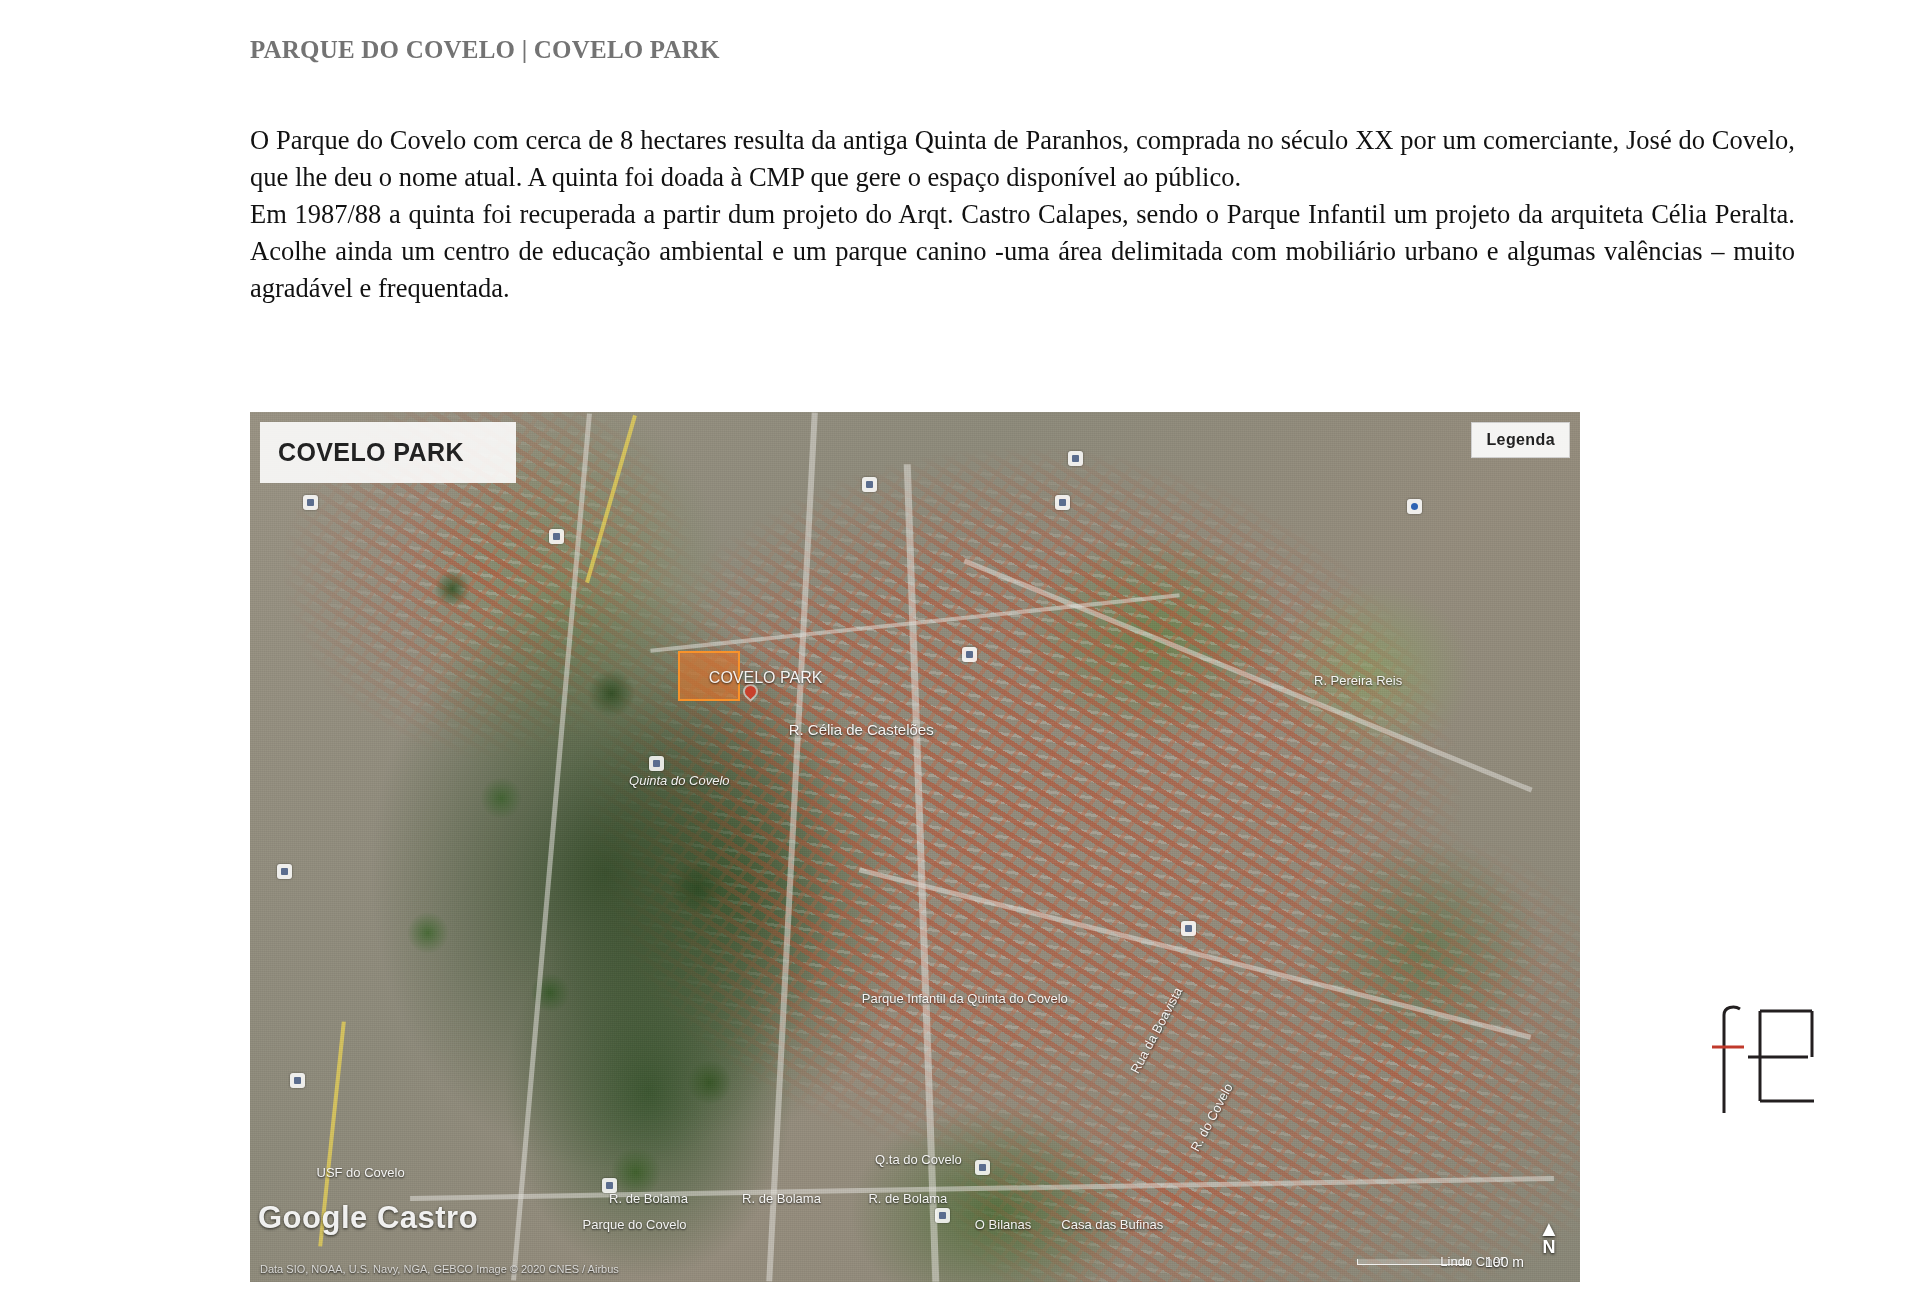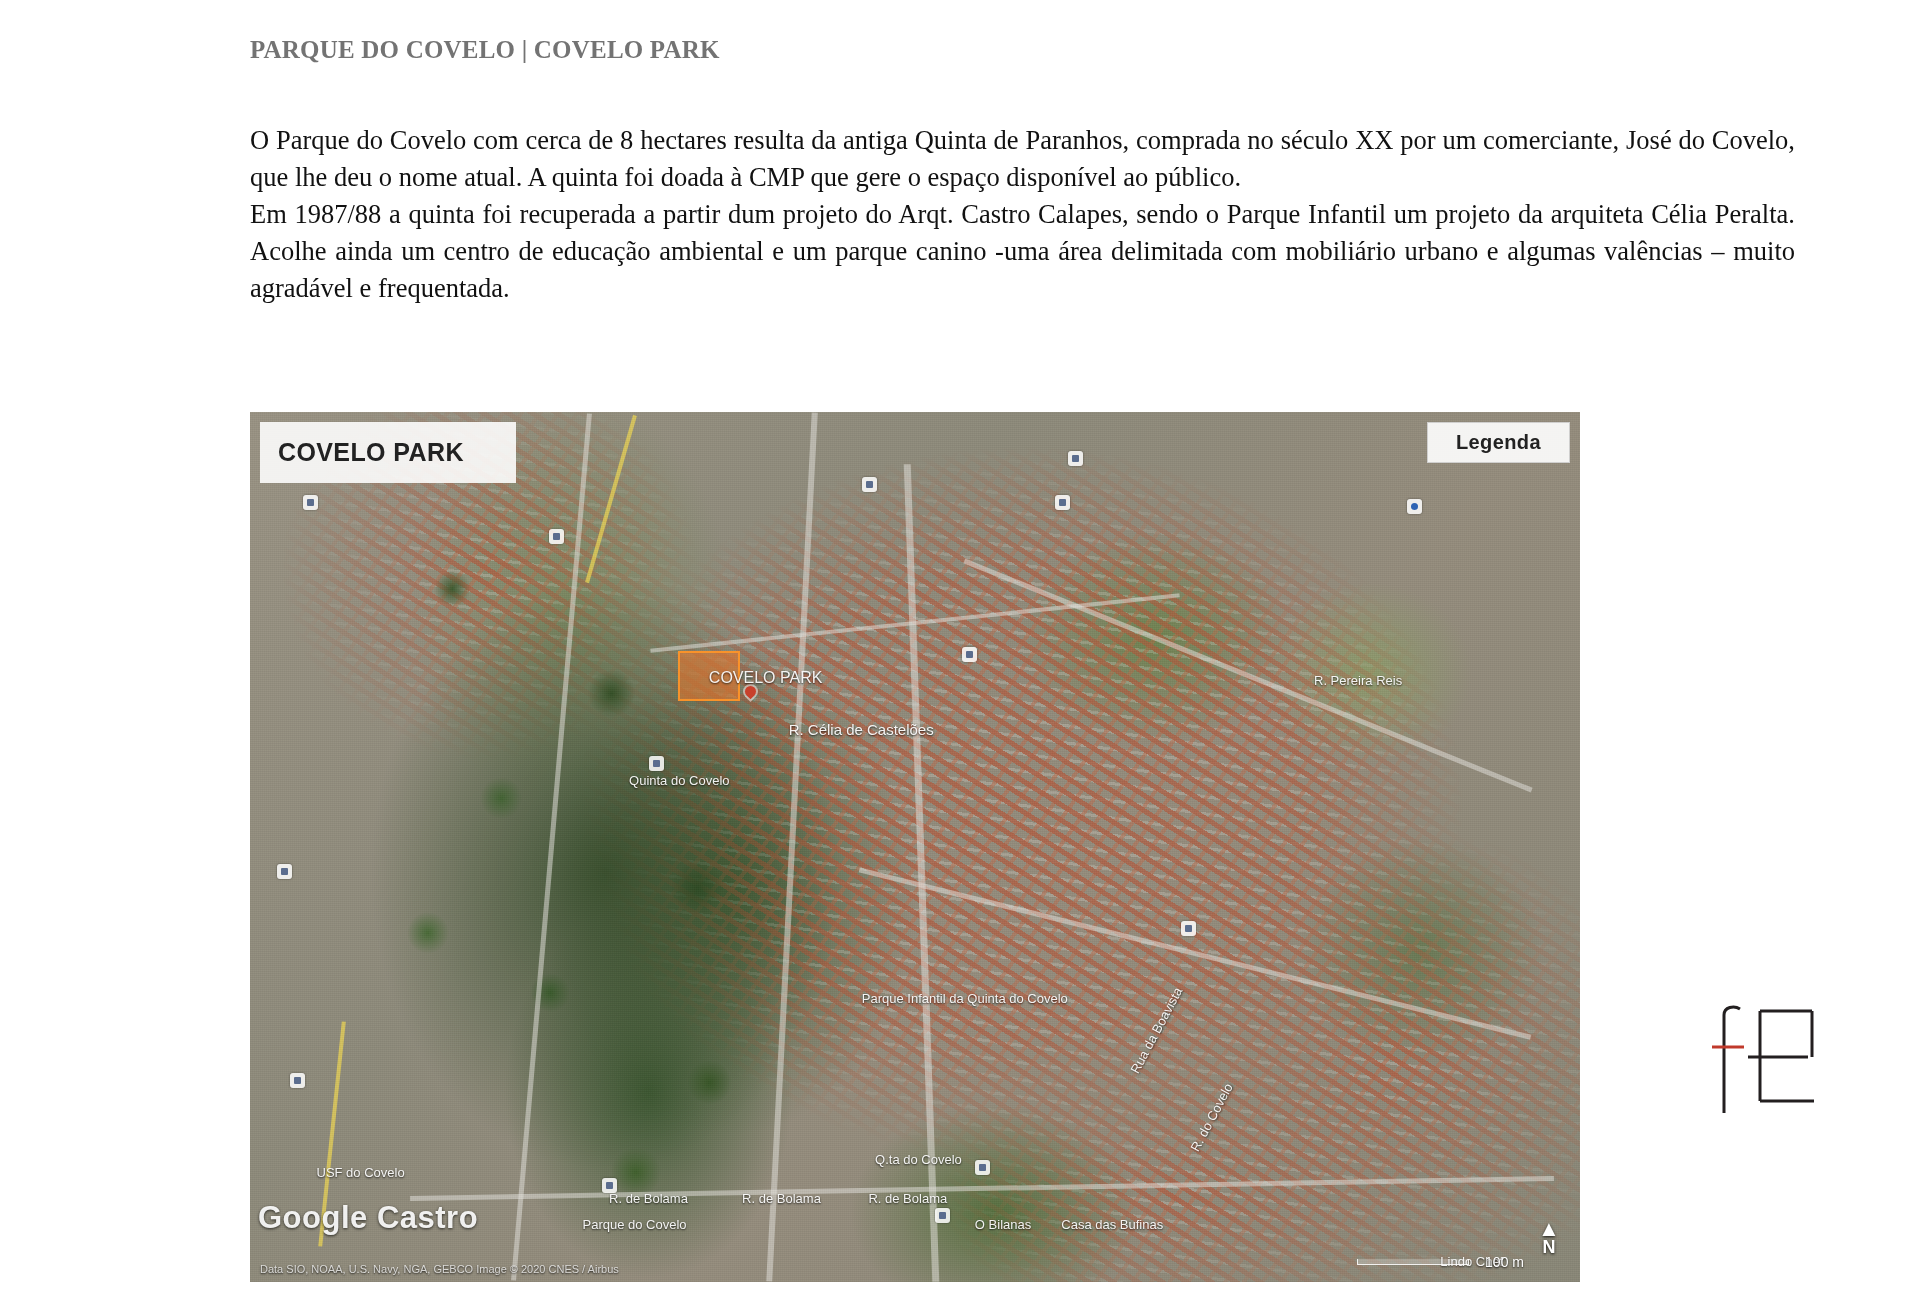--- a/index.html
+++ b/index.html
@@ -154,22 +154,22 @@
     left: 10px;
     top: 10px;
     padding: 16px 26px 16px 18px;
     font-size: 25px;
     width: 212px;
     background: rgba(255,255,255,0.88);
   }
   .chip-legend {
     right: 10px;
     top: 10px;
-    padding: 8px 28px;
-    font-size: 20px;
+    padding: 8px 14px;
+    font-size: 16px;
     background: rgba(255,255,255,0.9);
     border: 1px solid rgba(0,0,0,0.15);
   }
 
   .map-label {
     position: absolute;
     color: rgba(255,255,255,0.93);
     font-family: "Liberation Sans", sans-serif;
     font-size: 15px;
     text-shadow: 0 1px 2px rgba(0,0,0,0.75);
@@ -317,21 +317,21 @@
 
     <div class="site-highlight"></div>
     <div class="site-pin"></div>
 
     <div class="map-chip chip-title">COVELO PARK</div>
     <div class="map-chip chip-legend">Legenda</div>
 
     <div class="map-label" style="left:34.5%; top:29.5%; font-size:16px;">COVELO PARK</div>
 
     <div class="map-label" style="left:40.5%; top:35.5%;">R. Célia de Castelões</div>
-    <div class="map-label small" style="left:28.5%; top:41.5%;">Quinta do Covelo</div>
+    <div class="map-label small" style="left:28.5%; top:41.5%;font-style:italic;">Quinta do Covelo</div>
     <div class="map-label small" style="left:46.0%; top:66.5%;">Parque Infantil da Quinta do Covelo</div>
     <div class="map-label small" style="left:47.0%; top:85.0%;">Q.ta do Covelo</div>
     <div class="map-label small" style="left:5.0%; top:86.5%;">USF do Covelo</div>
     <div class="map-label small" style="left:27.0%; top:89.5%;">R. de Bolama</div>
     <div class="map-label small" style="left:37.0%; top:89.5%;">R. de Bolama</div>
     <div class="map-label small" style="left:46.5%; top:89.5%;">R. de Bolama</div>
     <div class="map-label small" style="left:25.0%; top:92.5%;">Parque do Covelo</div>
     <div class="map-label small" style="left:54.5%; top:92.5%;">O Bilanas</div>
     <div class="map-label small" style="left:61.0%; top:92.5%;">Casa das Bufinas</div>
     <div class="map-label small" style="left:89.5%; top:93.5%;margin-top:29px;">Lindo Chef</div>

